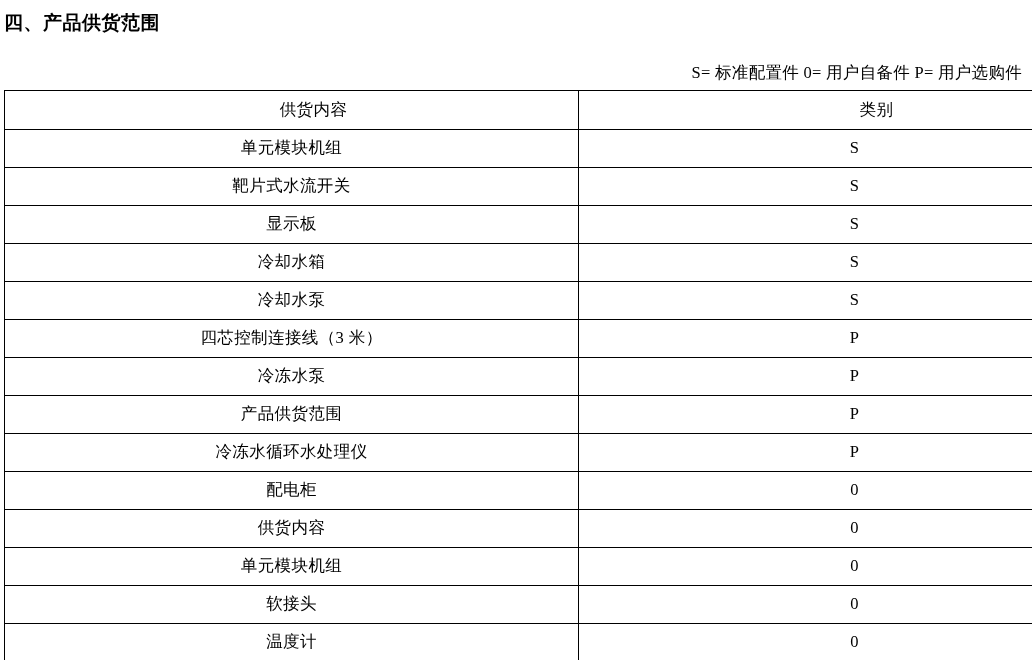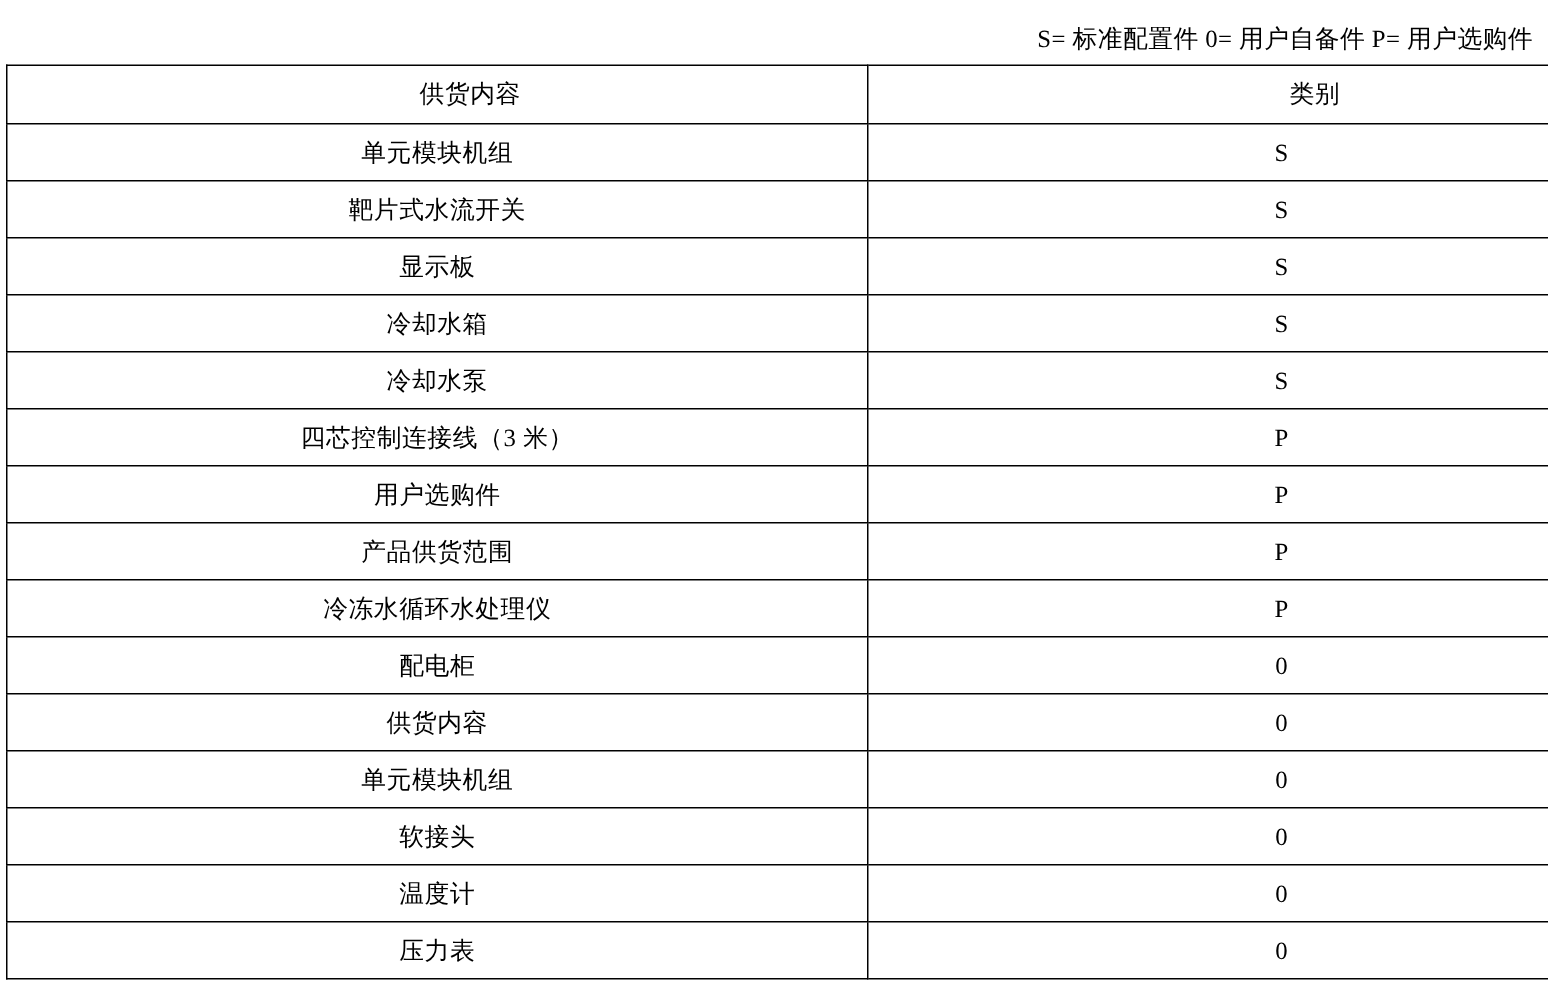--- a/index.html
+++ b/index.html
@@ -25,21 +25,21 @@
     font-family: "Liberation Sans", "DejaVu Sans", sans-serif;
     font-weight: bold;
     font-size: 19px;
     letter-spacing: 0.5px;
     margin: 10px 0 0 4px;
     line-height: 1.4;
   }
   .legend-row {
     text-align: right;
     padding-right: 10px;
-    margin-top: 15px;
+    margin-top: 25px;
     margin-bottom: 6px;
   }
   .legend {
     font-family: "Liberation Serif", "DejaVu Serif", serif;
     font-size: 16.5px;
     letter-spacing: 0.3px;
     white-space: nowrap;
   }
   table.supply-table {
     border-collapse: collapse;
@@ -69,20 +69,21 @@
   td.cat-val {
     font-size: 15px;
     letter-spacing: 0;
   }
 </style>
 </head>
 <body>
 
 <div class="page">
 
+  <div class="section-title">四、产品供货范围</div>
 
   <div class="legend-row">
     <span class="legend">S= 标准配置件  0= 用户自备件  P= 用户选购件</span>
   </div>
 
   <table class="supply-table">
     <tbody>
       <tr class="header-row">
         <td class="col-item">供货内容</td>
         <td class="col-cat">类别</td>
@@ -105,21 +106,21 @@
       </tr>
       <tr>
         <td class="col-item">冷却水泵</td>
         <td class="col-cat cat-val">S</td>
       </tr>
       <tr>
         <td class="col-item">四芯控制连接线（3 米）</td>
         <td class="col-cat cat-val">P</td>
       </tr>
       <tr>
-        <td class="col-item">用户选购件</td>
+        <td class="col-item">冷冻水泵</td>
         <td class="col-cat cat-val">P</td>
       </tr>
       <tr>
         <td class="col-item">产品供货范围</td>
         <td class="col-cat cat-val">P</td>
       </tr>
       <tr>
         <td class="col-item">冷冻水循环水处理仪</td>
         <td class="col-cat cat-val">P</td>
       </tr>

